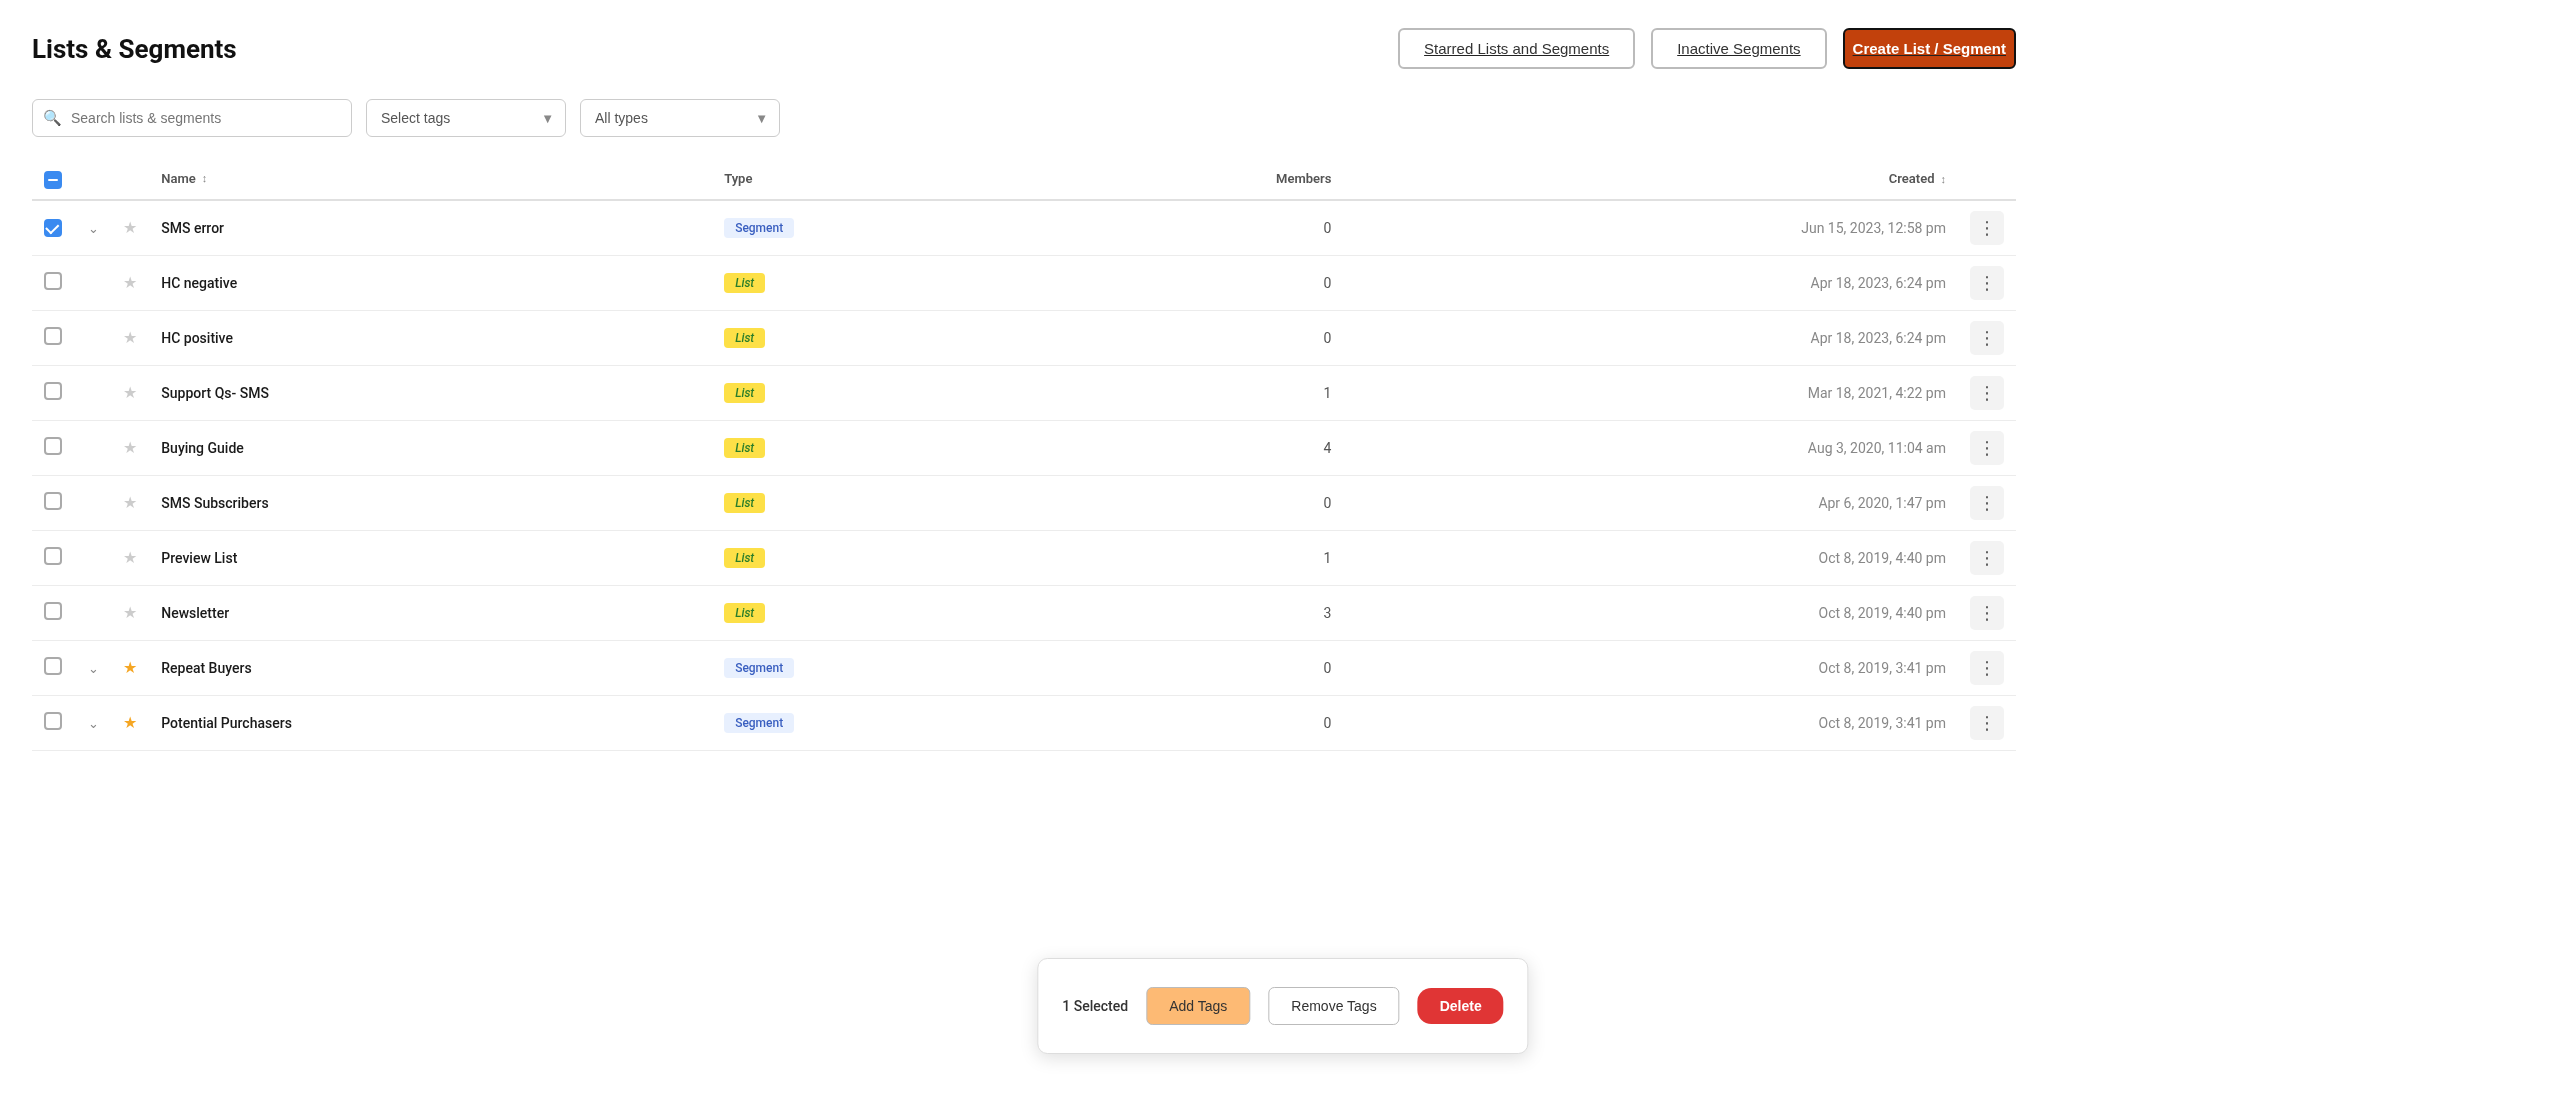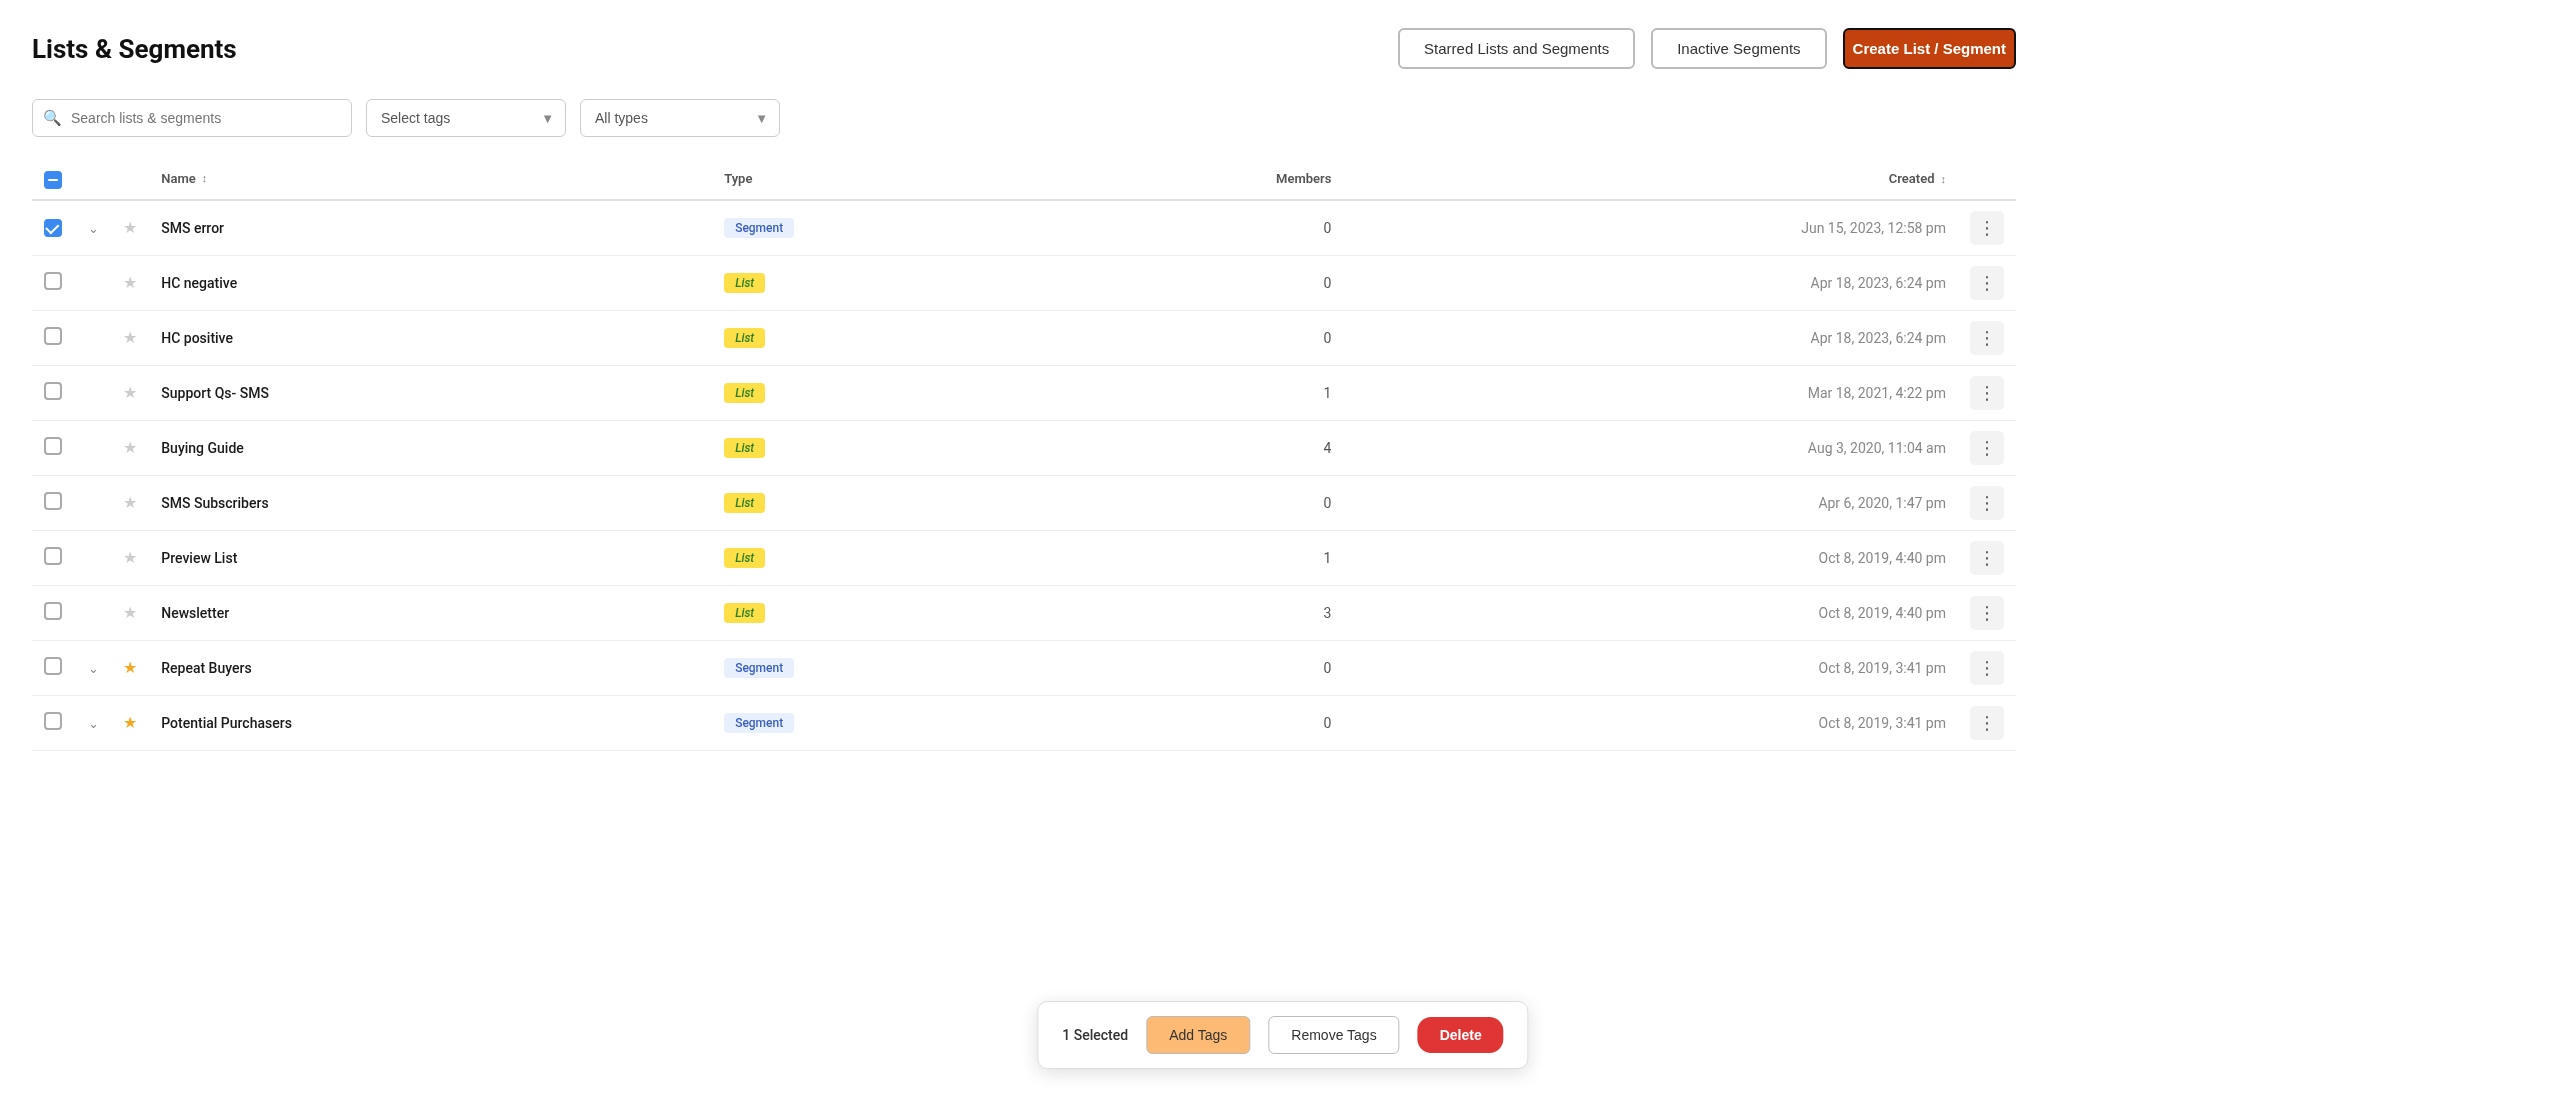--- a/index.html
+++ b/index.html
@@ -24,20 +24,21 @@
     }
     .page-title {
       font-size: 26px;
       font-weight: 700;
       color: #111;
     }
     .header-actions {
       display: flex;
       gap: 16px;
       align-items: center;
+      text-decoration: underline;
     }
     .btn-outline {
       background: #fff;
       border: 2px solid #bbb;
       border-radius: 6px;
       padding: 10px 24px;
       font-size: 15px;
       font-weight: 500;
       color: #333;
       cursor: pointer;
@@ -249,28 +250,28 @@
       align-items: center;
       justify-content: center;
       cursor: pointer;
       font-size: 18px;
       color: #555;
     }
 
     
     .action-bar {
       position: fixed;
-      bottom: 33px;
+      bottom: 48px;
       left: 50%;
       transform: translateX(-50%);
       background: #fff;
       border: 1.5px solid #ddd;
       border-radius: 10px;
       box-shadow: 0 4px 18px rgba(0,0,0,0.13);
-      padding: 14px 24px;
+      padding: 28px 24px;
       display: flex;
       align-items: center;
       gap: 18px;
       z-index: 100;
     }
     .selected-label {
       font-size: 14px;
       font-weight: 500;
       color: #333;
       white-space: nowrap;

